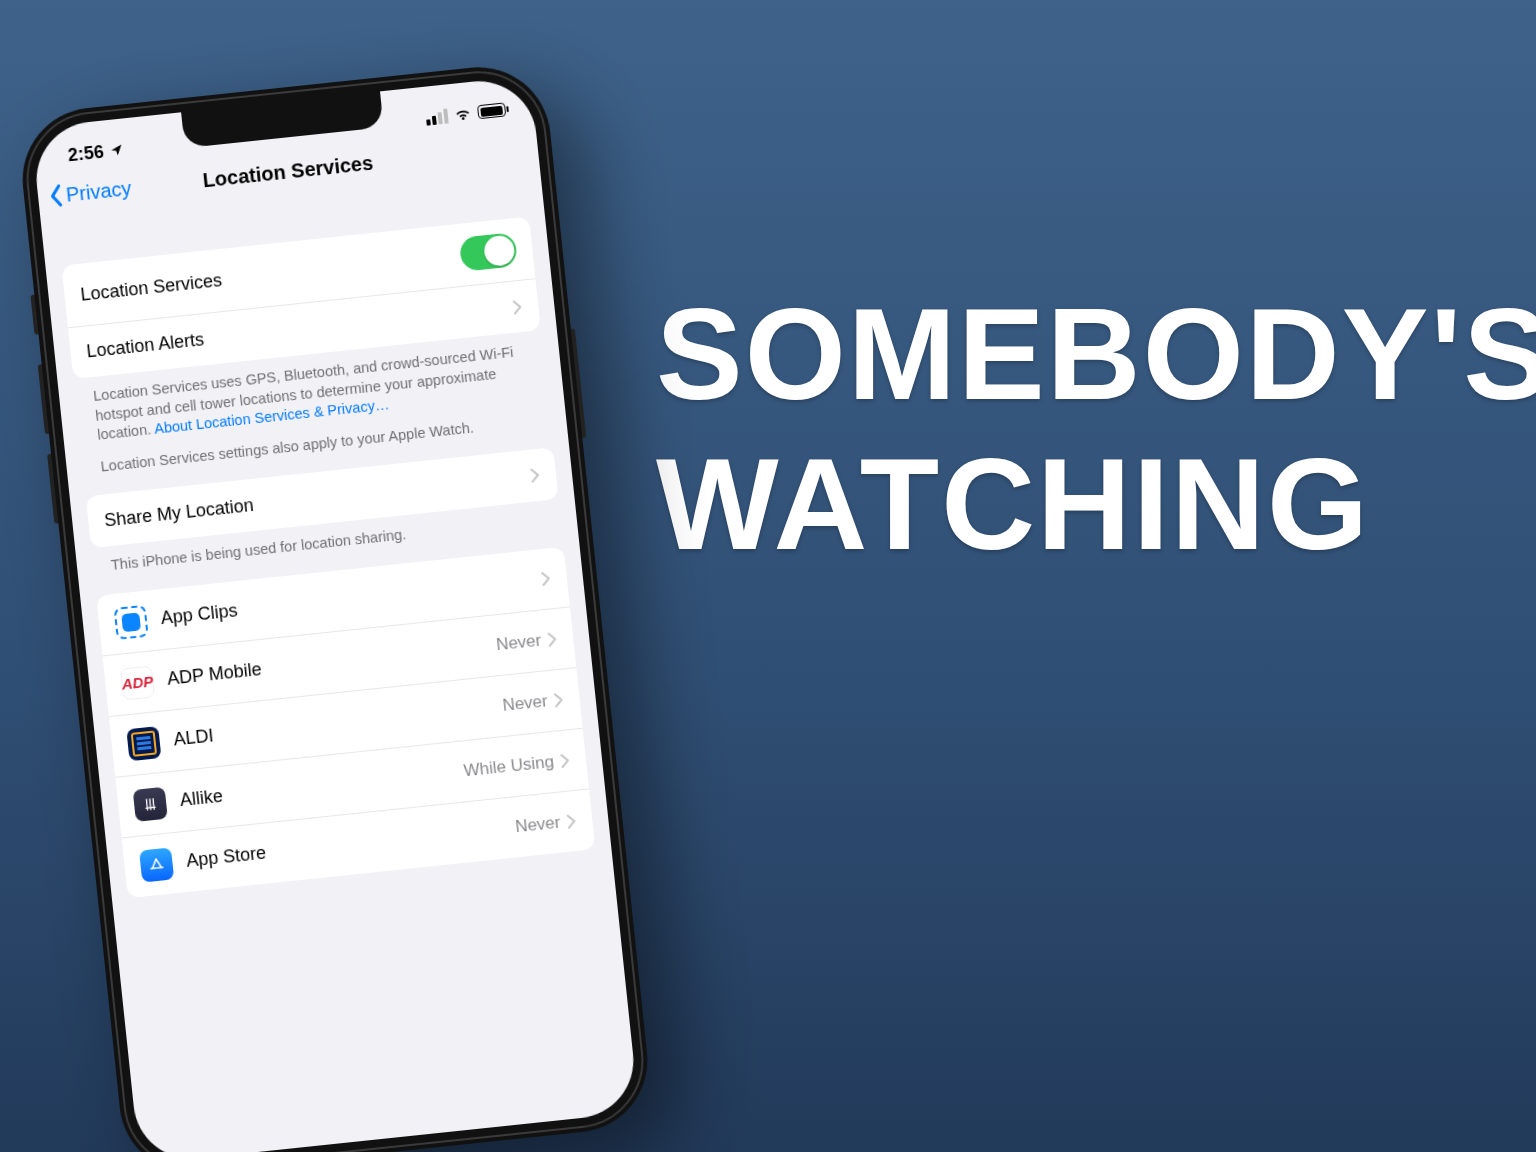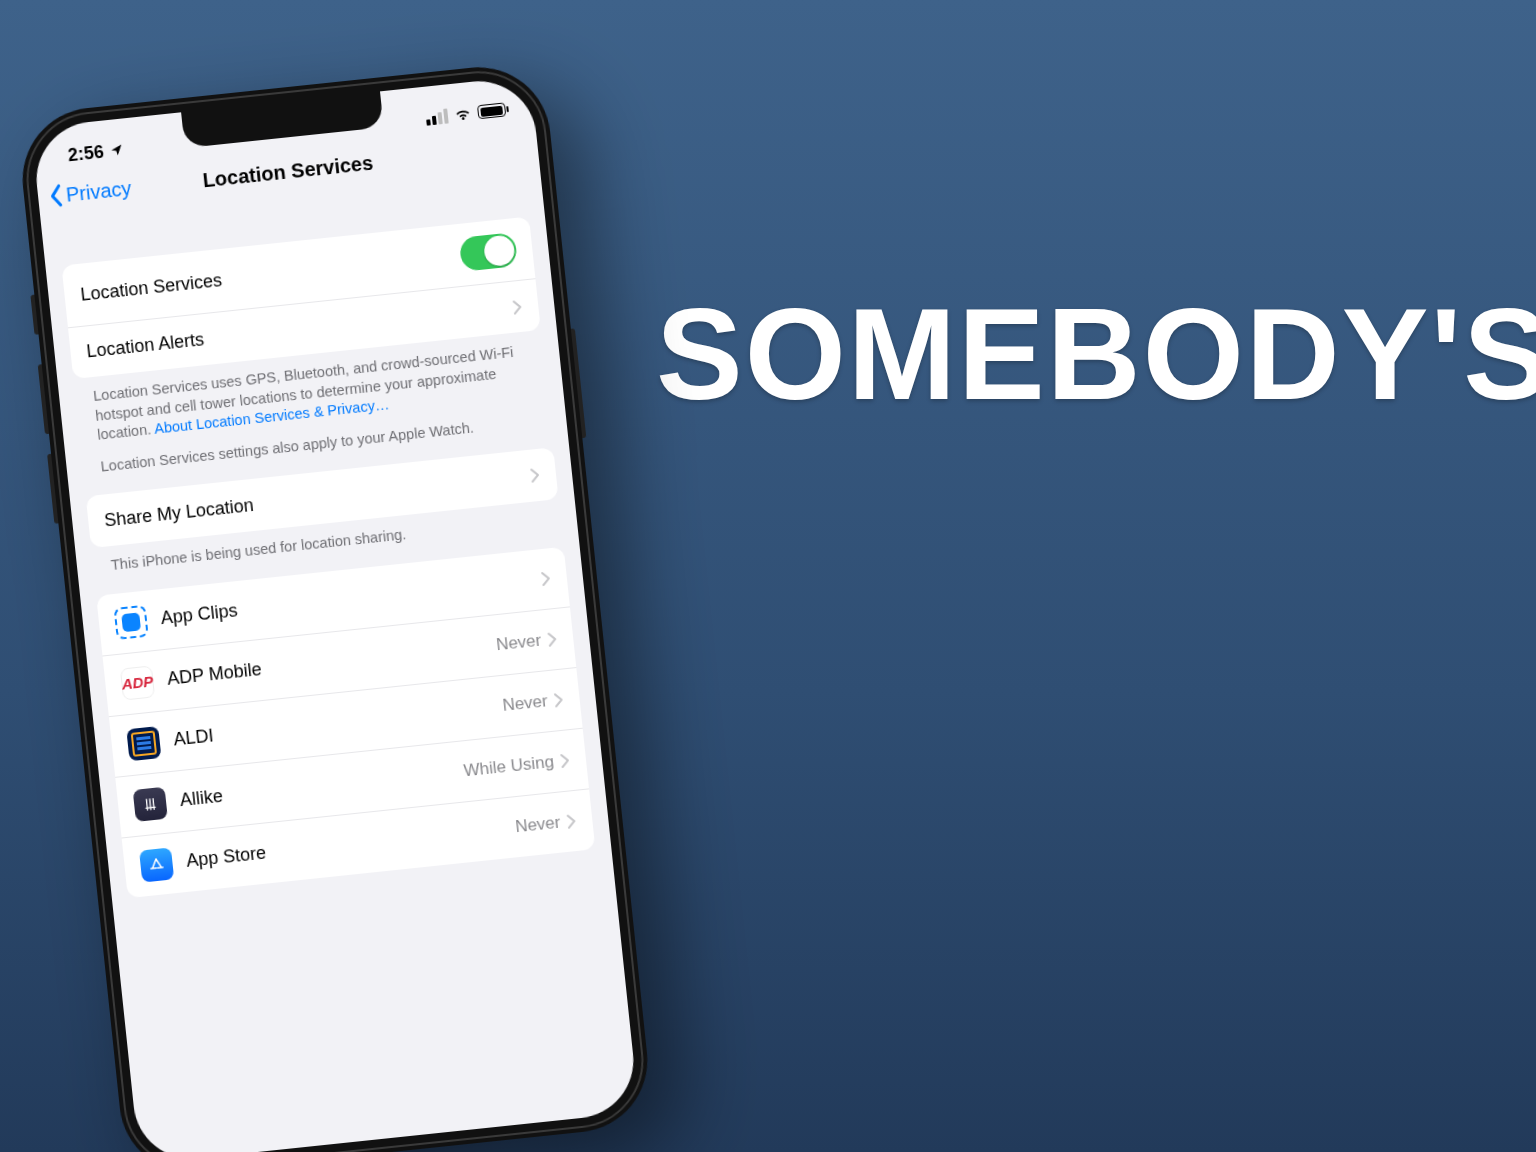--- a/index.html
+++ b/index.html
@@ -180,20 +180,21 @@
   .ic-appstore { background: linear-gradient(180deg,#2ea7ff,#0866ff); }
   .ic-appstore svg { width:18px; height:18px; }
 
   .spacer { height: 30px; }
 </style>
 </head>
 <body>
 
 <div class="headline">
   <div>SOMEBODY'S</div>
+  <div>WATCHING</div>
 </div>
 
 <div class="phone-wrap">
   <div class="side-btn sb-left1"></div>
   <div class="side-btn sb-left2"></div>
   <div class="side-btn sb-left3"></div>
   <div class="side-btn sb-right"></div>
 
   <div class="phone">
     <div class="screen">

